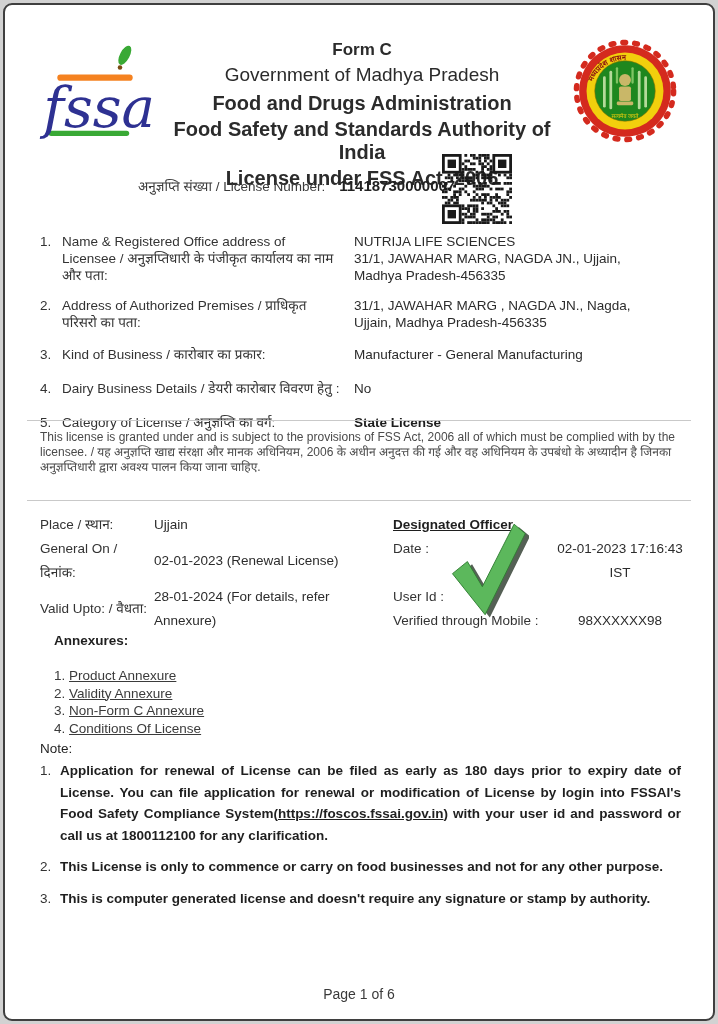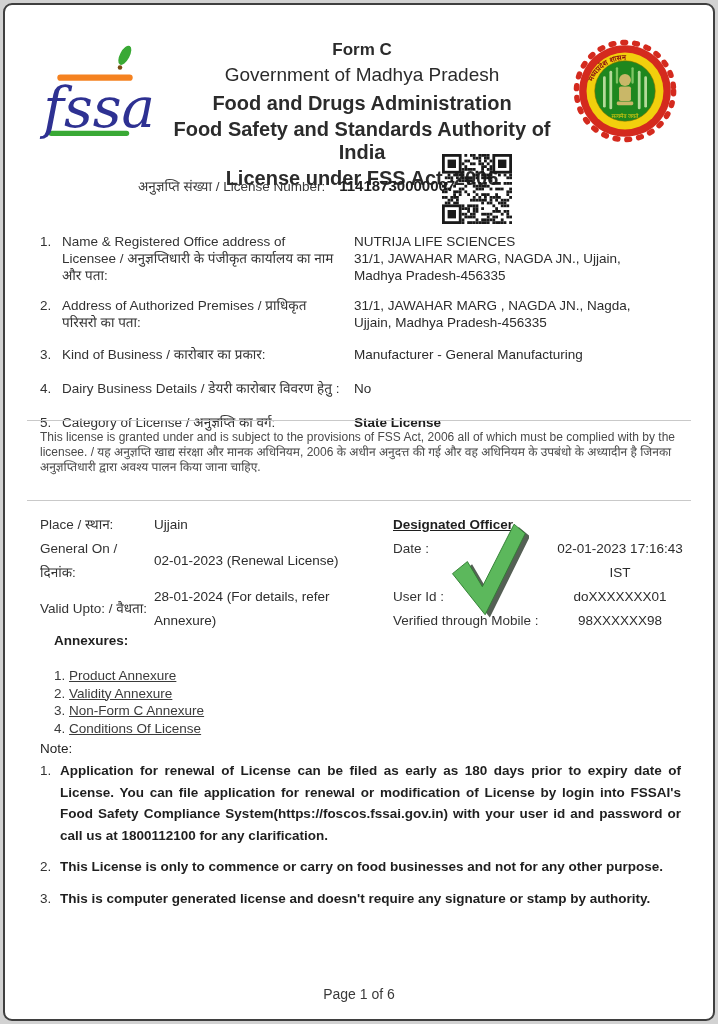--- a/index.html
+++ b/index.html
@@ -61,21 +61,21 @@
   .annexures{position:absolute;top:628px;left:49px;font-size:13.5px;}
   .anx-heading{font-weight:700;color:#1f1f1f;margin-bottom:19px;}
   .anx-item{line-height:17.5px;color:#3b3b3b;}
   .anx-item a{color:#3b3b3b;text-decoration:underline;cursor:pointer;}
   
   .notes{position:absolute;top:736px;left:35px;right:32px;font-size:13.5px;color:#1f1f1f;}
   .note-heading{font-weight:400;margin-bottom:4px;}
   .note-item{display:flex;font-weight:700;line-height:21.5px;margin-bottom:10px;}
   .note-num{flex:0 0 20px;font-weight:400;color:#333;}
   .note-text{flex:1;text-align:justify;}
-  .note-text a{color:#1f1f1f;cursor:pointer;}
+  .note-text a{color:#1f1f1f;text-decoration:underline;cursor:pointer;}
   
   .footer{position:absolute;top:981px;left:0;right:0;text-align:center;font-size:14px;color:#3a3a3a;}
 </style>
 </head>
 <body>
 
 <div class="doc">
 
   <div class="header">
     <div class="logo-box">
@@ -420,21 +420,20 @@
       </div>
     </div>
     <div class="issue-right">
       <div class="do-heading">Designated Officer</div>
       <div class="drow">
         <span class="dlabel">Date :</span>
         <span class="dval">02-01-2023 17:16:43 IST</span>
       </div>
       <div class="drow">
         <span class="dlabel">User Id :</span>
-        <span class="dval">doXXXXXXX01</span>
       </div>
       <div class="drow">
         <span class="dlabel">Verified through Mobile :</span>
         <span class="dval">98XXXXXX98</span>
       </div>
     </div>
   </div>
 
   <div class="check">
     <svg width="84" height="104" viewBox="0 0 90 110">

